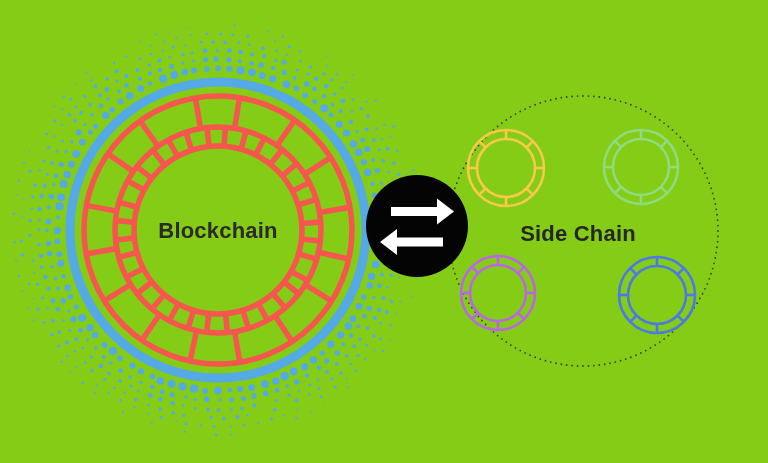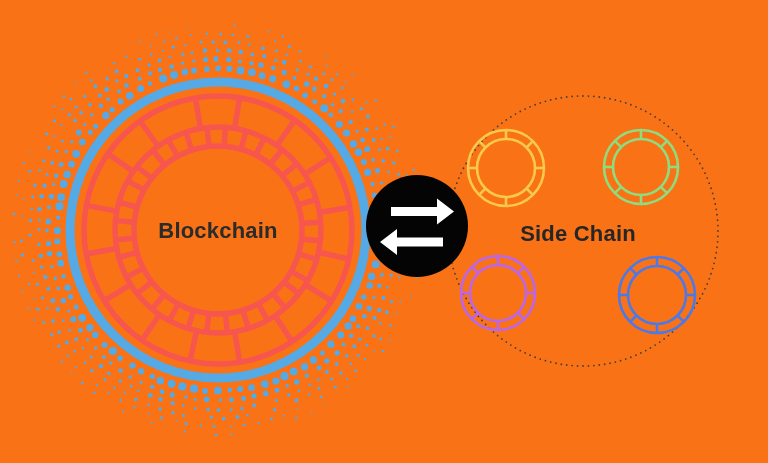--- a/index.html
+++ b/index.html
@@ -4,21 +4,21 @@
 <style>
   html, body {
     margin: 0;
     padding: 0;
     background: #ffffff;
   }
   .stage {
     position: relative;
     width: 768px;
     height: 463px;
-    background: #f97316;
+    background: #84cc16;
     overflow: hidden;
     font-family: "Liberation Sans", "DejaVu Sans", sans-serif;
   }
   svg { display: block; }
   .diagram-label {
     font-family: "Liberation Sans", "DejaVu Sans", sans-serif;
     font-weight: bold;
     text-anchor: middle;
     letter-spacing: 0.2px;
   }

